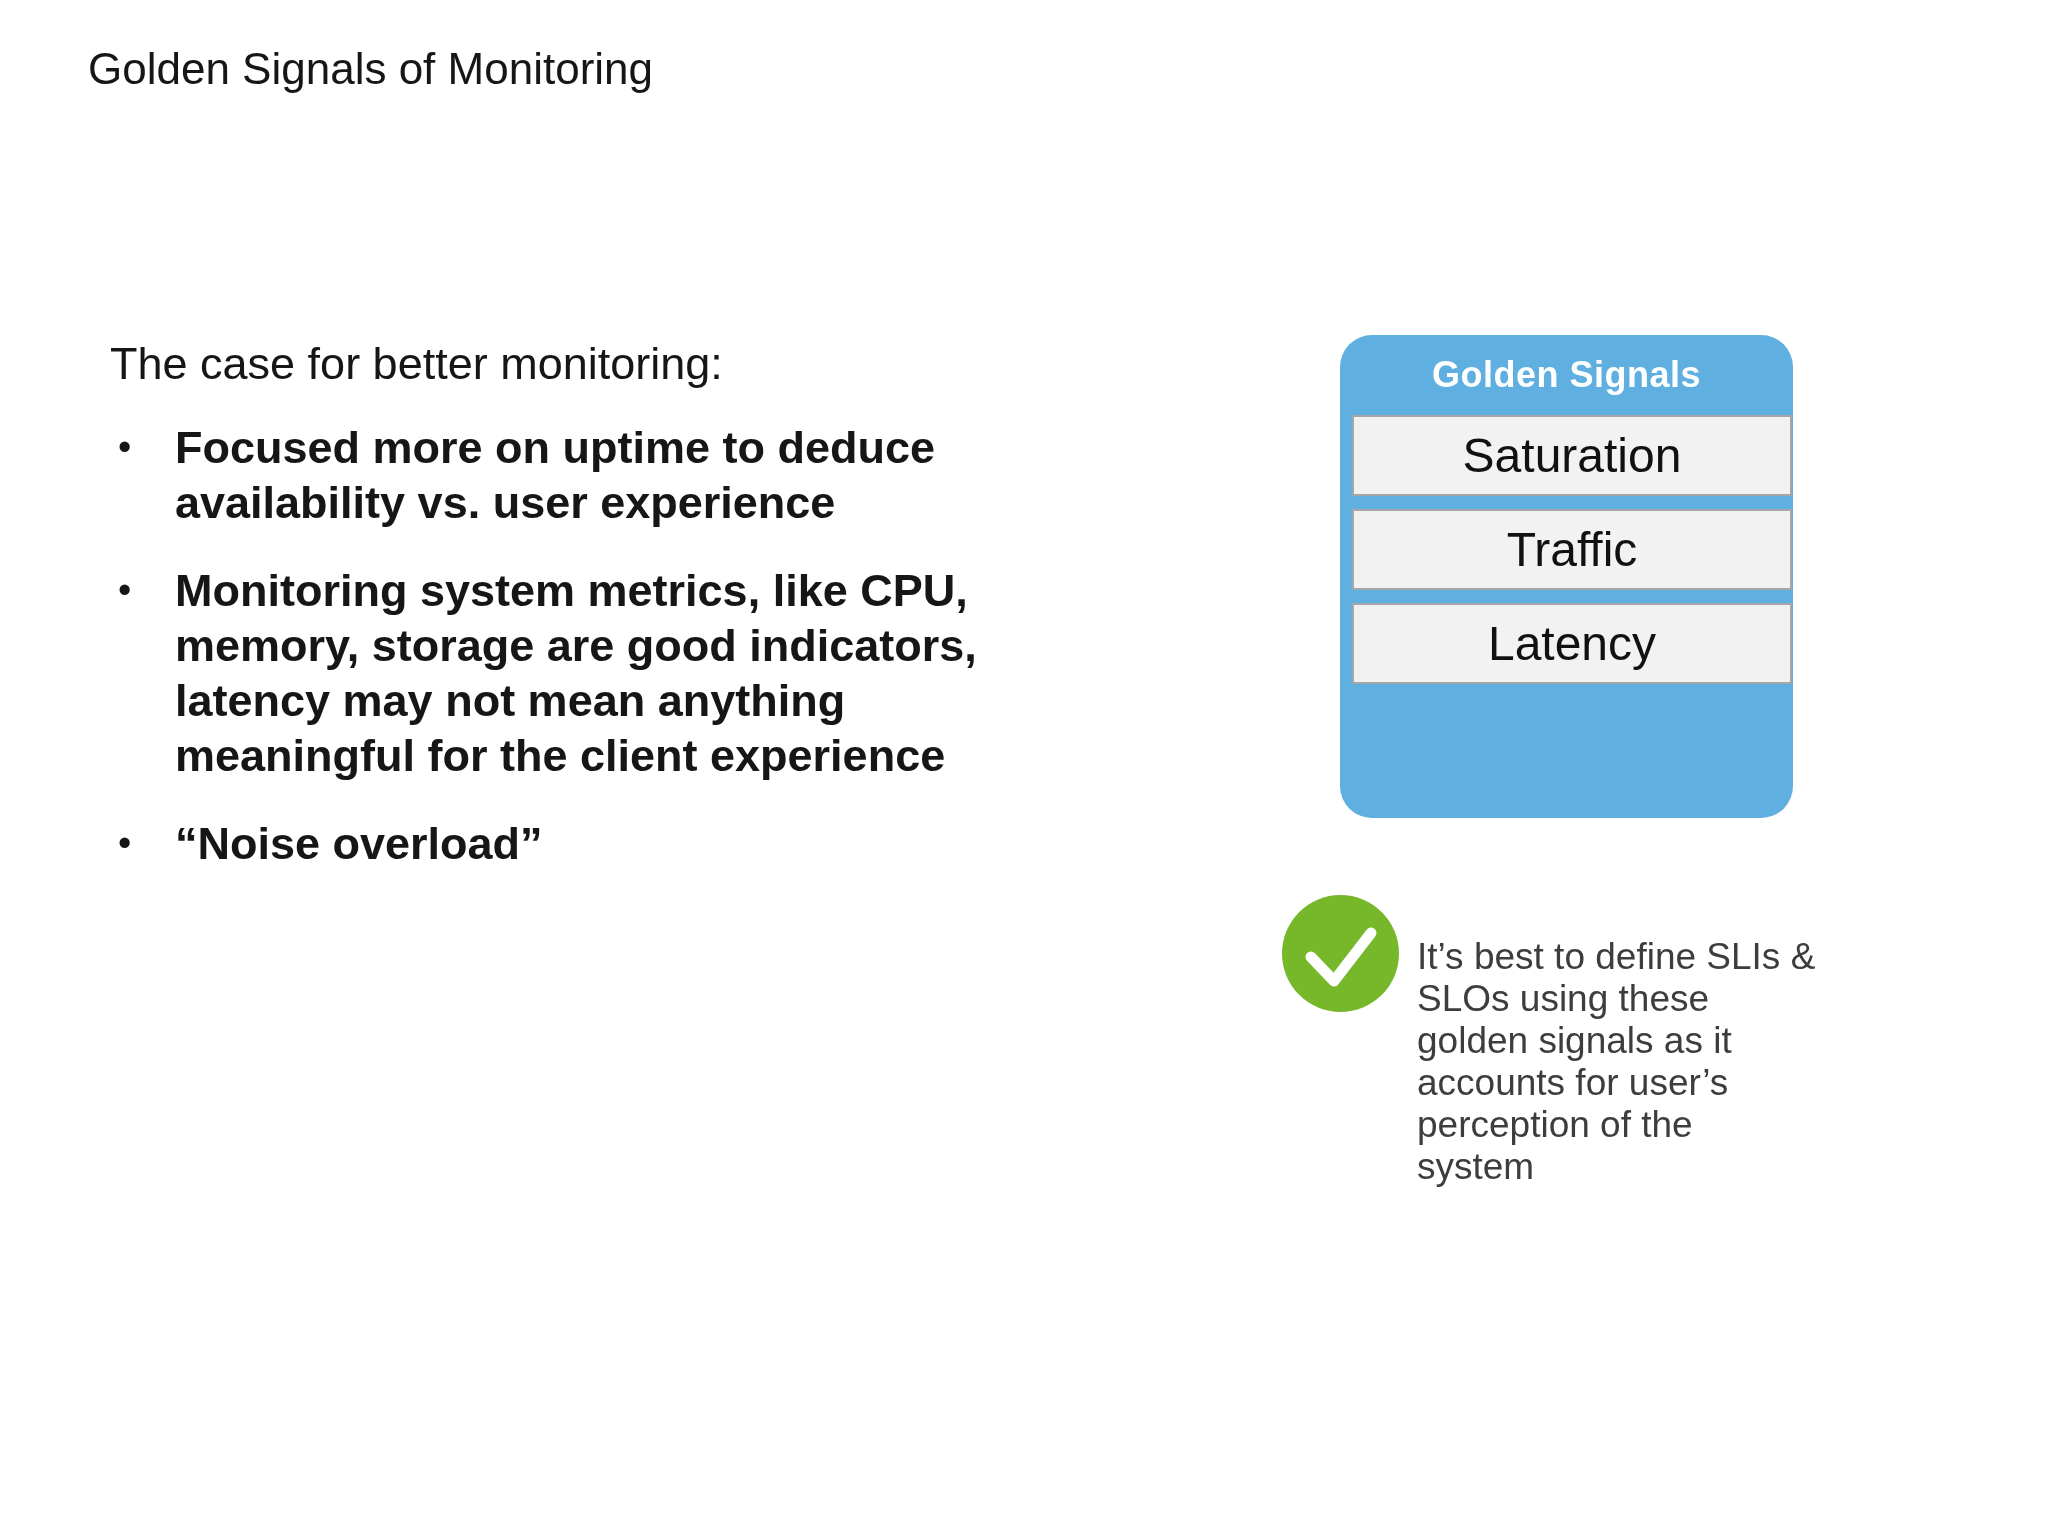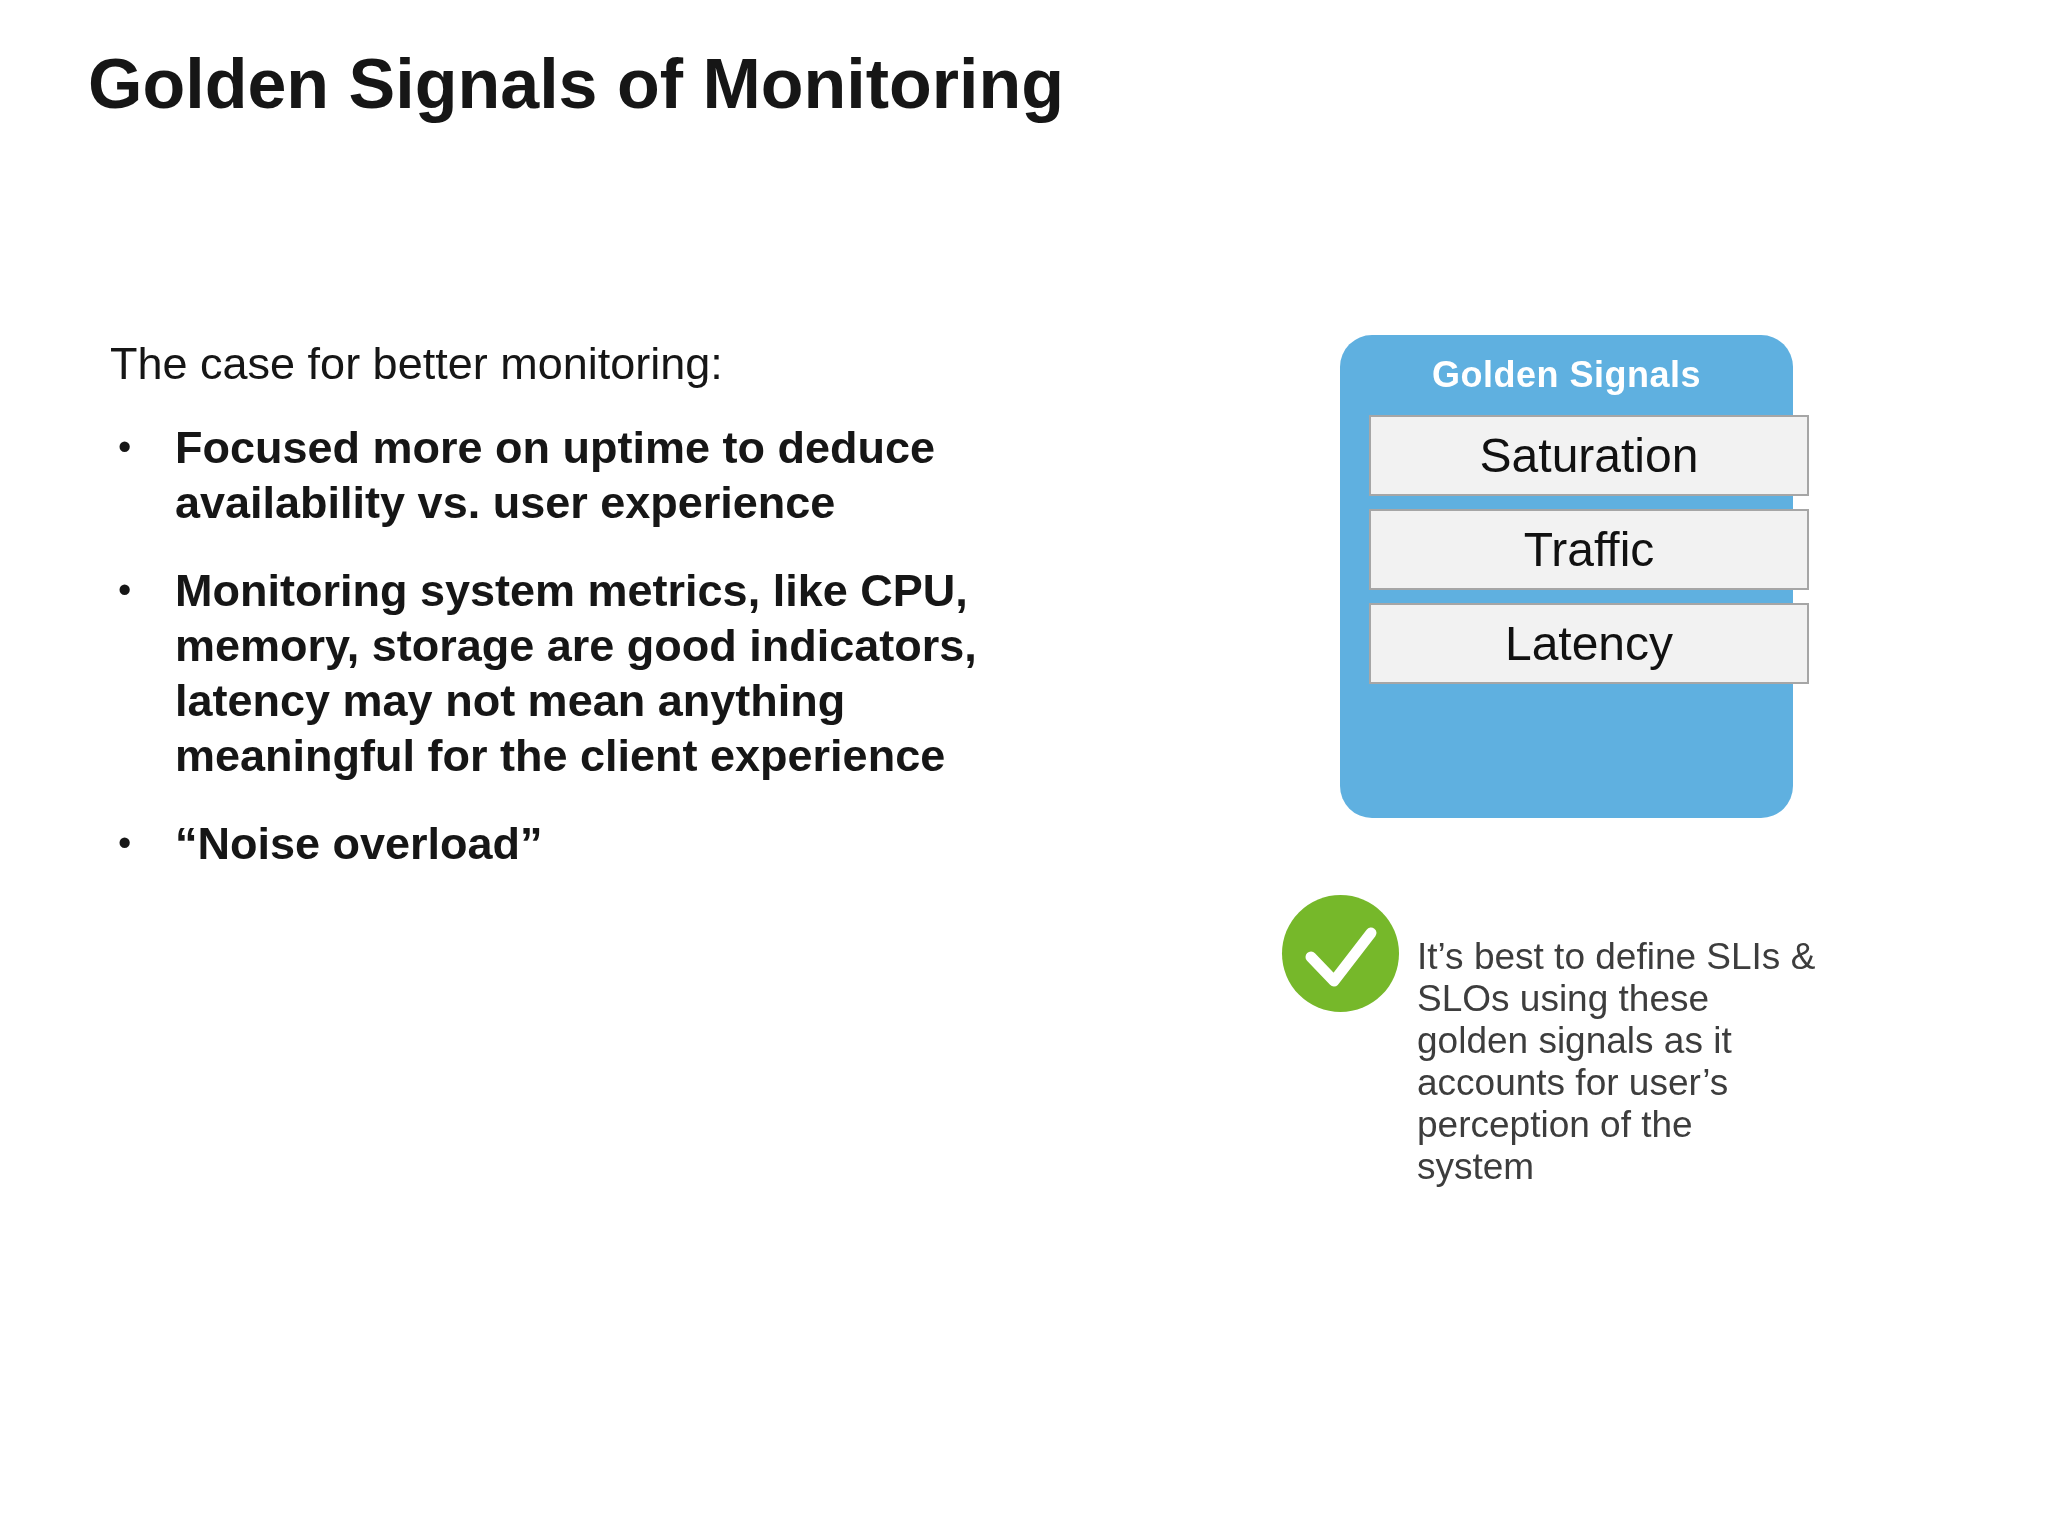--- a/index.html
+++ b/index.html
@@ -19,22 +19,22 @@
     height: 1536px;
     background: var(--slide-bg);
     font-family: "Liberation Sans", "DejaVu Sans", sans-serif;
     color: var(--text-dark);
     overflow: hidden;
   }
   .title {
     position: absolute;
     left: 88px;
     top: 44px;
-    font-size: 70px;
-    font-weight: 700;
+    font-size: 44px;
+    font-weight: 400;
     line-height: 1.15;
     color: var(--text-dark);
     letter-spacing: 0px;
   }
   .left-col {
     position: absolute;
     left: 110px;
     top: 336px;
     width: 900px;
     font-size: 45px;
@@ -64,21 +64,21 @@
     color: var(--text-dark);
   }
   .panel {
     position: absolute;
     left: 1340px;
     top: 335px;
     width: 453px;
     height: 483px;
     background: var(--panel-blue);
     border-radius: 32px;
-    padding: 0 29px;
+    padding: 0 12px;
   }
   .panel-title {
     height: 80px;
     display: flex;
     align-items: center;
     justify-content: center;
     color: #ffffff;
     font-size: 36px;
     font-weight: 700;
     letter-spacing: 0.5px;

